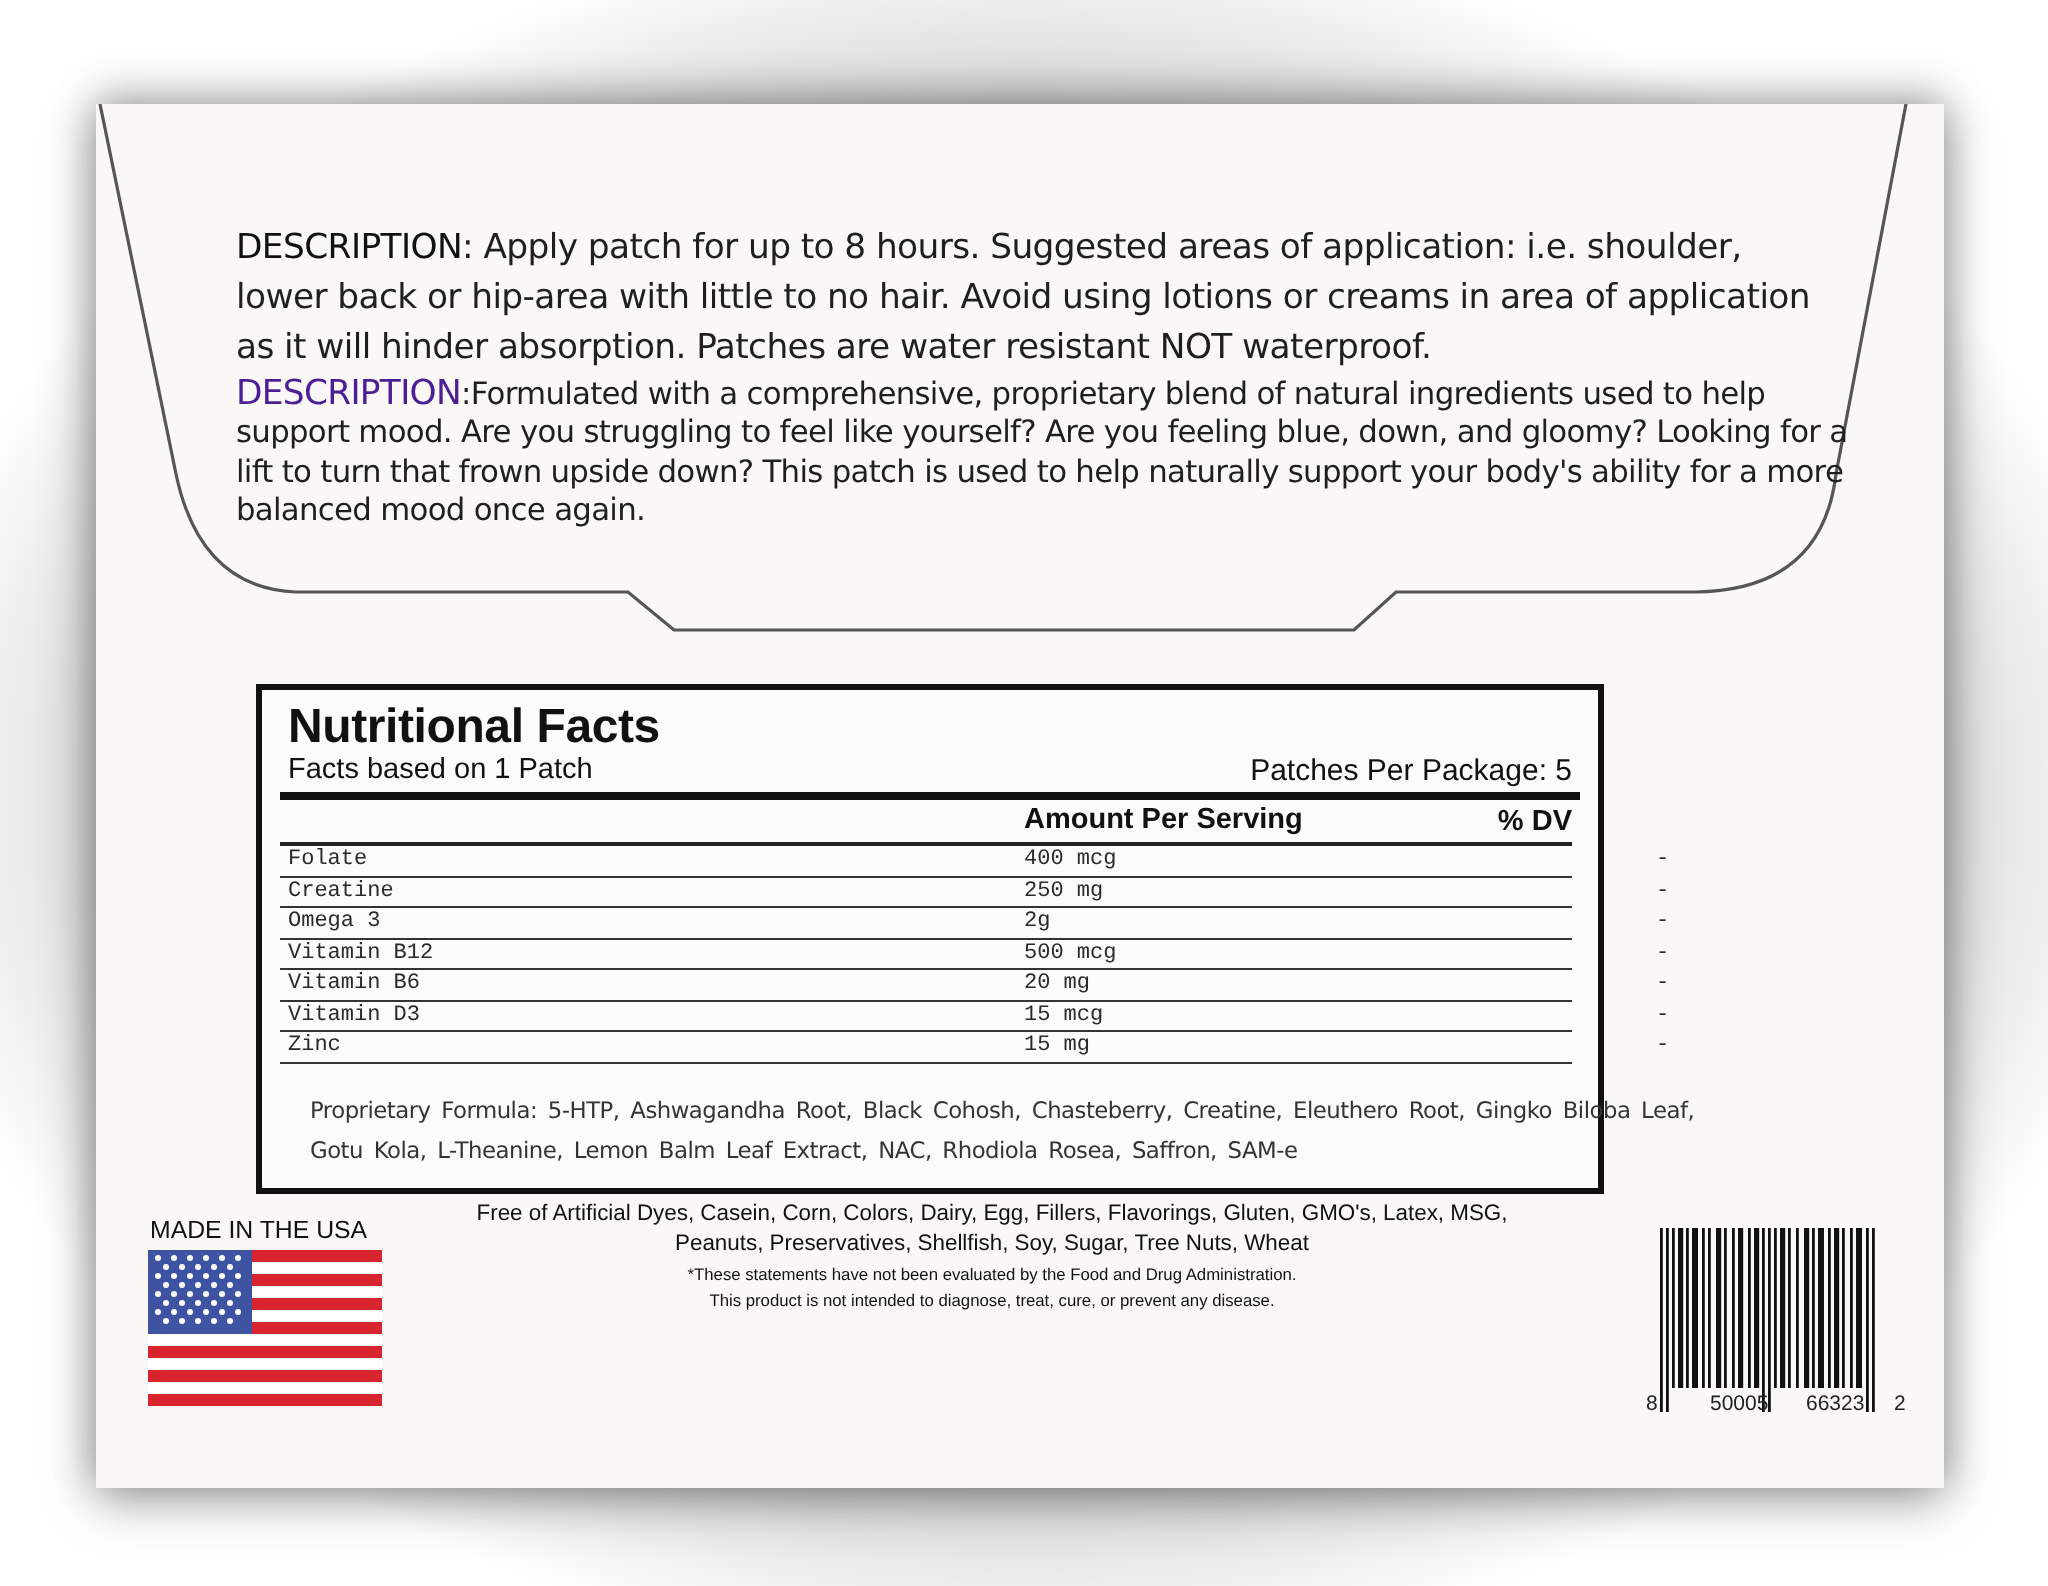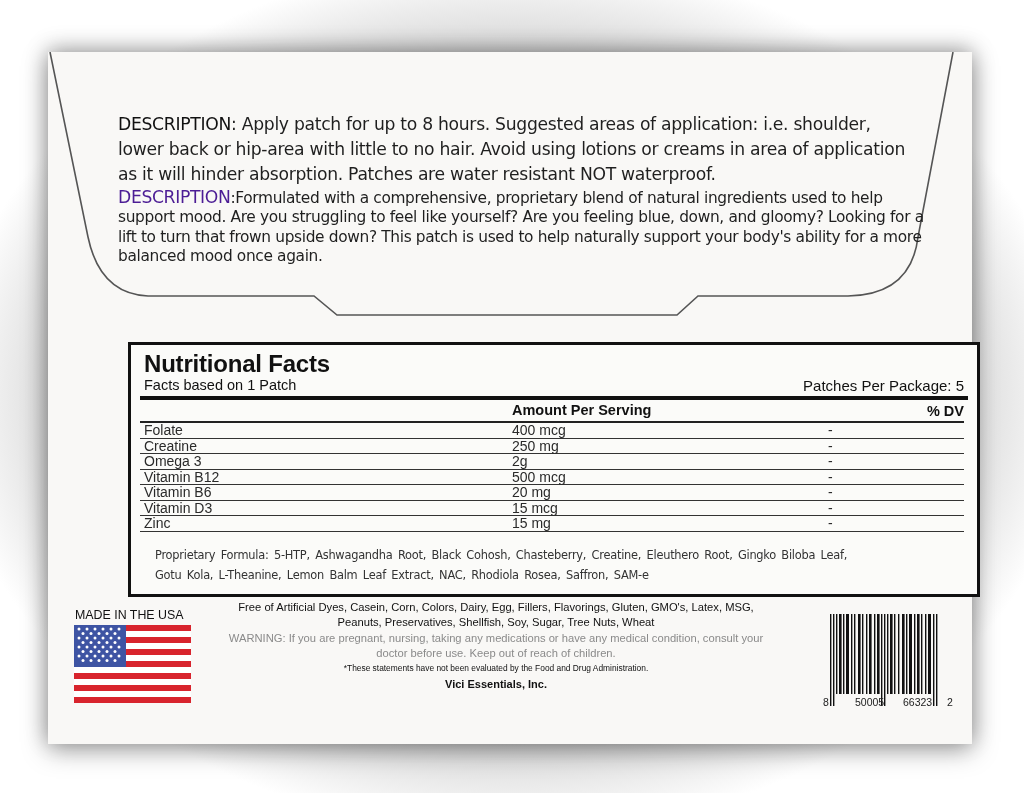--- a/index.html
+++ b/index.html
@@ -26,34 +26,34 @@
   }
   .directions .lbl { font-weight: normal; color: #111; }
   .description {
     position: absolute; left: 70px; top: 136px; width: 810px;
     color: #1f1f1f; font-size: 15.4px; line-height: 19.4px; letter-spacing: -0.35px;
   }
   .description .lbl { font-size: 17.2px; color: #4c1d95; }
 
   
   .nf {
-    position: absolute; left: 80px; top: 290px; width: 852px; height: 255px;
+    position: absolute; left: 80px; top: 290px; width: 674px; height: 255px;
     border: 3px solid #111; background: #fbfbf9;
     font-family: "Liberation Sans", sans-serif; color: #111;
   }
   .nf-title { position: absolute; left: 13px; top: 5px; font-size: 24px; font-weight: bold; letter-spacing: -0.2px; }
   .nf-sub { position: absolute; left: 13px; top: 32px; font-size: 14.5px; }
   .nf-ppp { position: absolute; right: 13px; top: 32px; font-size: 15px; }
   .nf-thick { position: absolute; left: 9px; right: 9px; top: 51px; height: 4px; background: #111; }
   .nf-h-amt { position: absolute; left: 381px; top: 57px; font-size: 14.5px; font-weight: bold; }
   .nf-h-dv { position: absolute; right: 13px; top: 58px; font-size: 14.5px; font-weight: bold; }
   .nf-rows { position: absolute; left: 9px; right: 13px; top: 76px; border-top: 2px solid #222; }
   .nf-row {
     position: relative; height: 15.5px; border-bottom: 1.5px solid #333;
-    font-family: Liberation Sans, sans-serif; font-size: 14px; color: #2a2a2a; line-height: 14px;
+    font-family: Liberation Mono, monospace; font-size: 11px; color: #2a2a2a; line-height: 14px;
   }
   .nf-row .n { position: absolute; left: 4px; top: 0; }
   .nf-row .a { position: absolute; left: 372px; top: 0; }
   .nf-row .d { position: absolute; left: 688px; top: 0; }
   .nf-prop {
     position: absolute; left: 24px; top: 200px; width: 720px;
     font-family: "DejaVu Sans", sans-serif; font-size: 11.4px; line-height: 20px; color: #333;
     letter-spacing: -0.25px; word-spacing: 2px;
   }
 
@@ -192,23 +192,22 @@
       <circle cx="9" cy="35.5" r="1.5"></circle>
         <circle cx="17" cy="35.5" r="1.5"></circle>
         <circle cx="25" cy="35.5" r="1.5"></circle>
         <circle cx="33" cy="35.5" r="1.5"></circle>
         <circle cx="41" cy="35.5" r="1.5"></circle>
     </g>
   </svg>
 
   <div class="legal">
     <div class="free">Free of Artificial Dyes, Casein, Corn, Colors, Dairy, Egg, Fillers, Flavorings, Gluten, GMO's, Latex, MSG, Peanuts, Preservatives, Shellfish, Soy, Sugar, Tree Nuts, Wheat</div>
-    <div class="warn">WARNING: If you are pregnant, nursing, taking any medications or have any medical condition, consult your doctor before use. Keep out of reach of children.</div>
     <div class="fda">*These statements have not been evaluated by the Food and Drug Administration.</div>
-    <div class="co">Vici Essentials, Inc.</div>
+    <div class="fda" style="margin-top:0">This product is not intended to diagnose, treat, cure, or prevent any disease.</div>
   </div>
 
   <svg class="barcode" viewBox="0 0 128 96" preserveAspectRatio="none">
     <g fill="#111">
       <rect x="7" y="0" width="1.4" height="92"></rect>
         <rect x="10" y="0" width="1.4" height="92"></rect>
       <rect x="13" y="0" width="1.4" height="80"></rect>
         <rect x="16" y="0" width="2.6" height="80"></rect>
       <rect x="20" y="0" width="1.4" height="80"></rect>
         <rect x="23" y="0" width="3" height="80"></rect>

